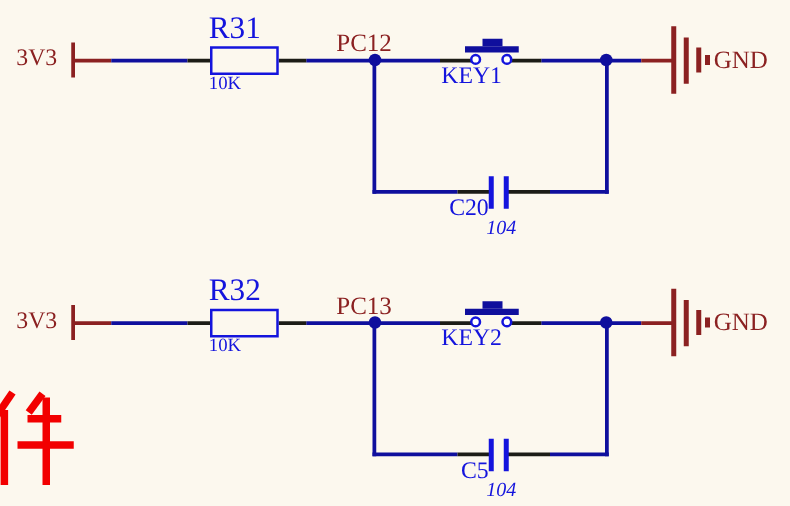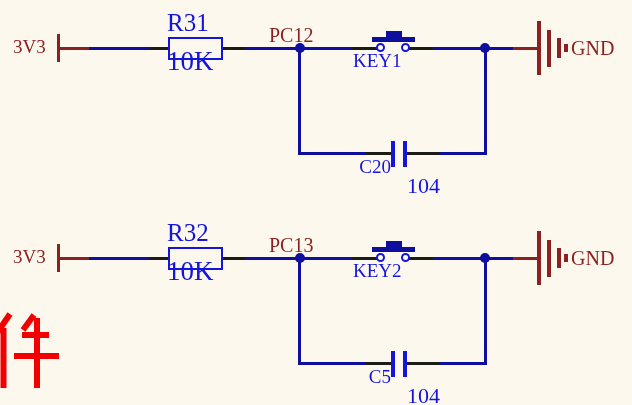--- a/index.html
+++ b/index.html
@@ -37,21 +37,21 @@
   .w-left{left:89px;top:47px;width:61px;}
   .w-mid{left:245px;top:47px;width:107px;}
   .w-right{left:433px;top:47px;width:80px;}
 
   
   .pin-r-left{left:150px;top:47px;width:18px;}
   .pin-r-right{left:223px;top:47px;width:22px;}
   .res-body{position:absolute;left:168px;top:37px;width:55px;height:23px;
             border:2.5px solid var(--component);background:transparent;}
   .res-des{left:167px;top:10px;font-size:25px;}
-  .res-val{left:167px;top:48px;font-size:27px;}
+  .res-val{left:167px;top:60px;font-size:15px;}
 
   
   .pcnet{left:269px;top:25px;}
   .dot{position:absolute;width:10px;height:10px;border-radius:50%;background:var(--wire);}
   .dot-left{left:295px;top:43px;}
   .dot-right{left:480px;top:43px;}
 
   
   .pin-k-left{left:352px;top:47px;width:26px;}
   .pin-k-right{left:409px;top:47px;width:24px;}
@@ -75,21 +75,21 @@
   .w-branch-lv{left:298px;top:47px;height:108px;}
   .w-branch-rv{left:484px;top:47px;height:108px;}
   .w-branch-h1{left:298px;top:152px;width:68px;}
   .w-branch-h2{left:440px;top:152px;width:47px;}
   .pin-c-left{left:366px;top:152px;width:26px;}
   .pin-c-right{left:405px;top:152px;width:35px;}
   .cap-plate{position:absolute;width:3.5px;height:26px;top:141px;background:var(--component);}
   .cp1{left:391px;}
   .cp2{left:403px;}
   .cap-des{right:241px;top:157px;font-size:19px;}
-  .cap-val{left:407px;top:175px;font-size:22px;}
+  .cap-val{left:389px;top:175px;font-size:16px;font-style:italic;}
 
   
   .watermark{position:absolute;left:-12px;top:310px;width:74px;height:84px;}
   .watermark line{stroke:var(--watermark);stroke-width:6;}
 </style>
 </head>
 <body>
 
 <div class="canvas">
 

